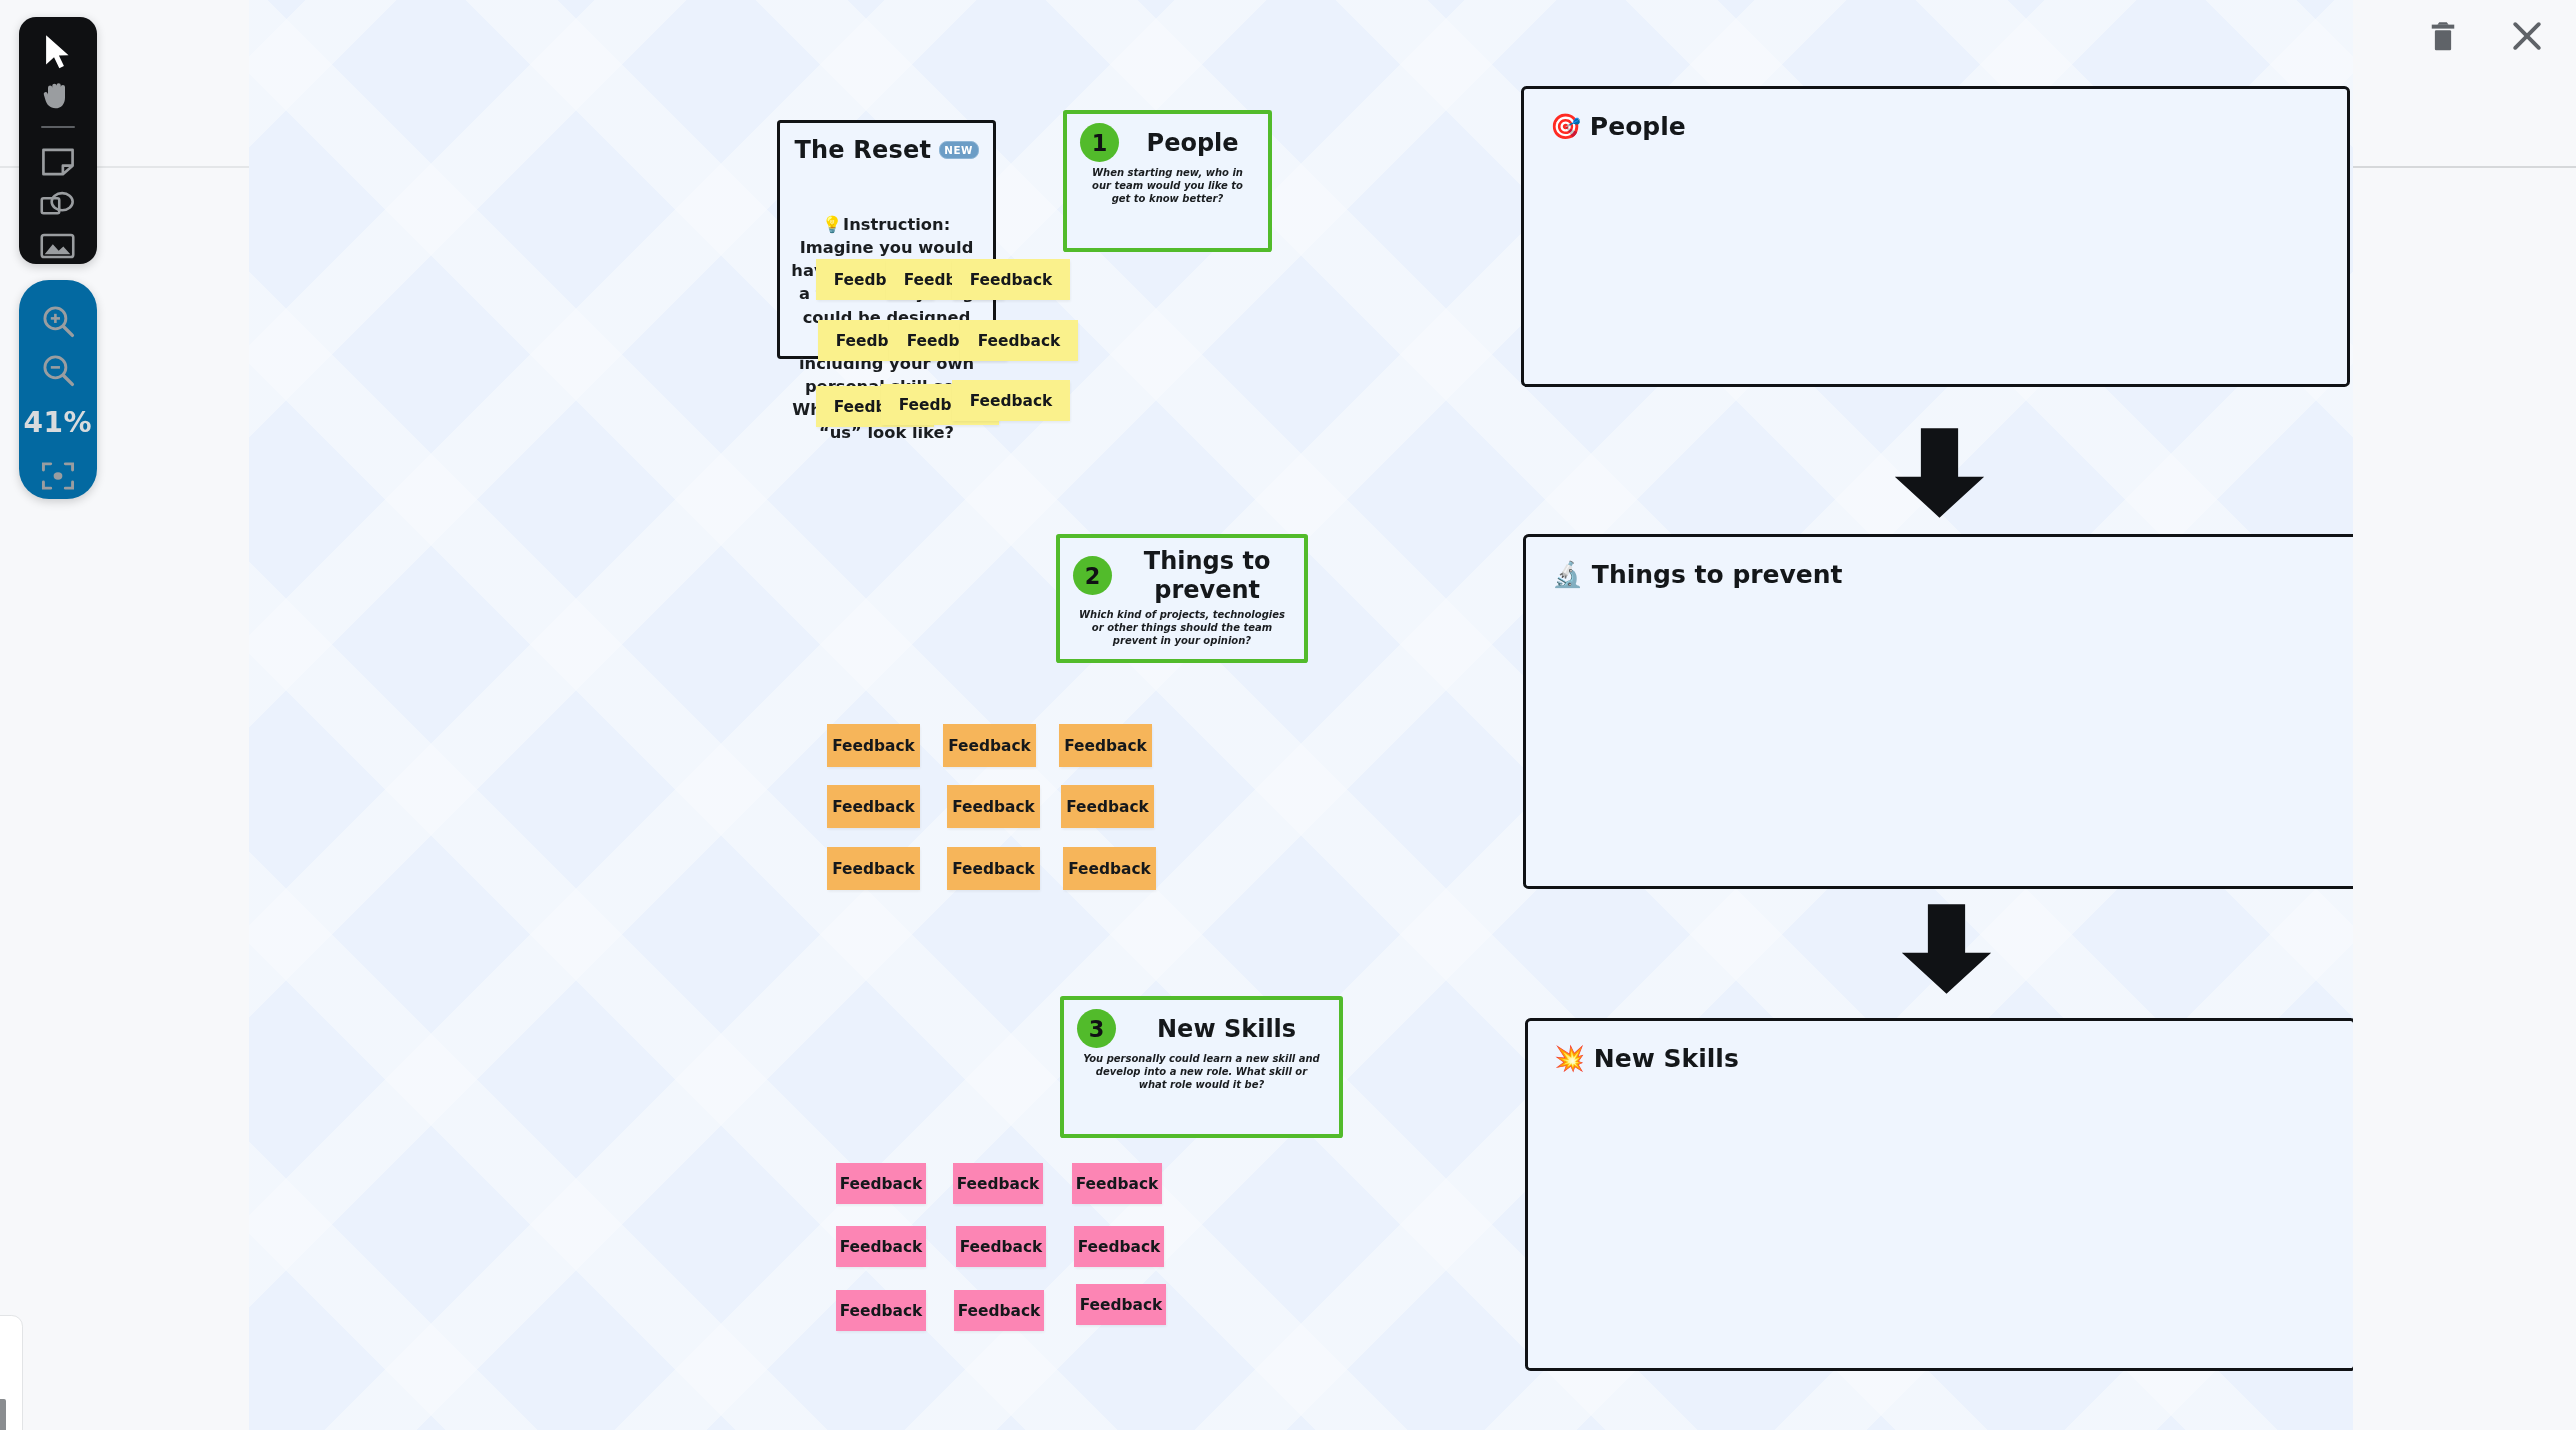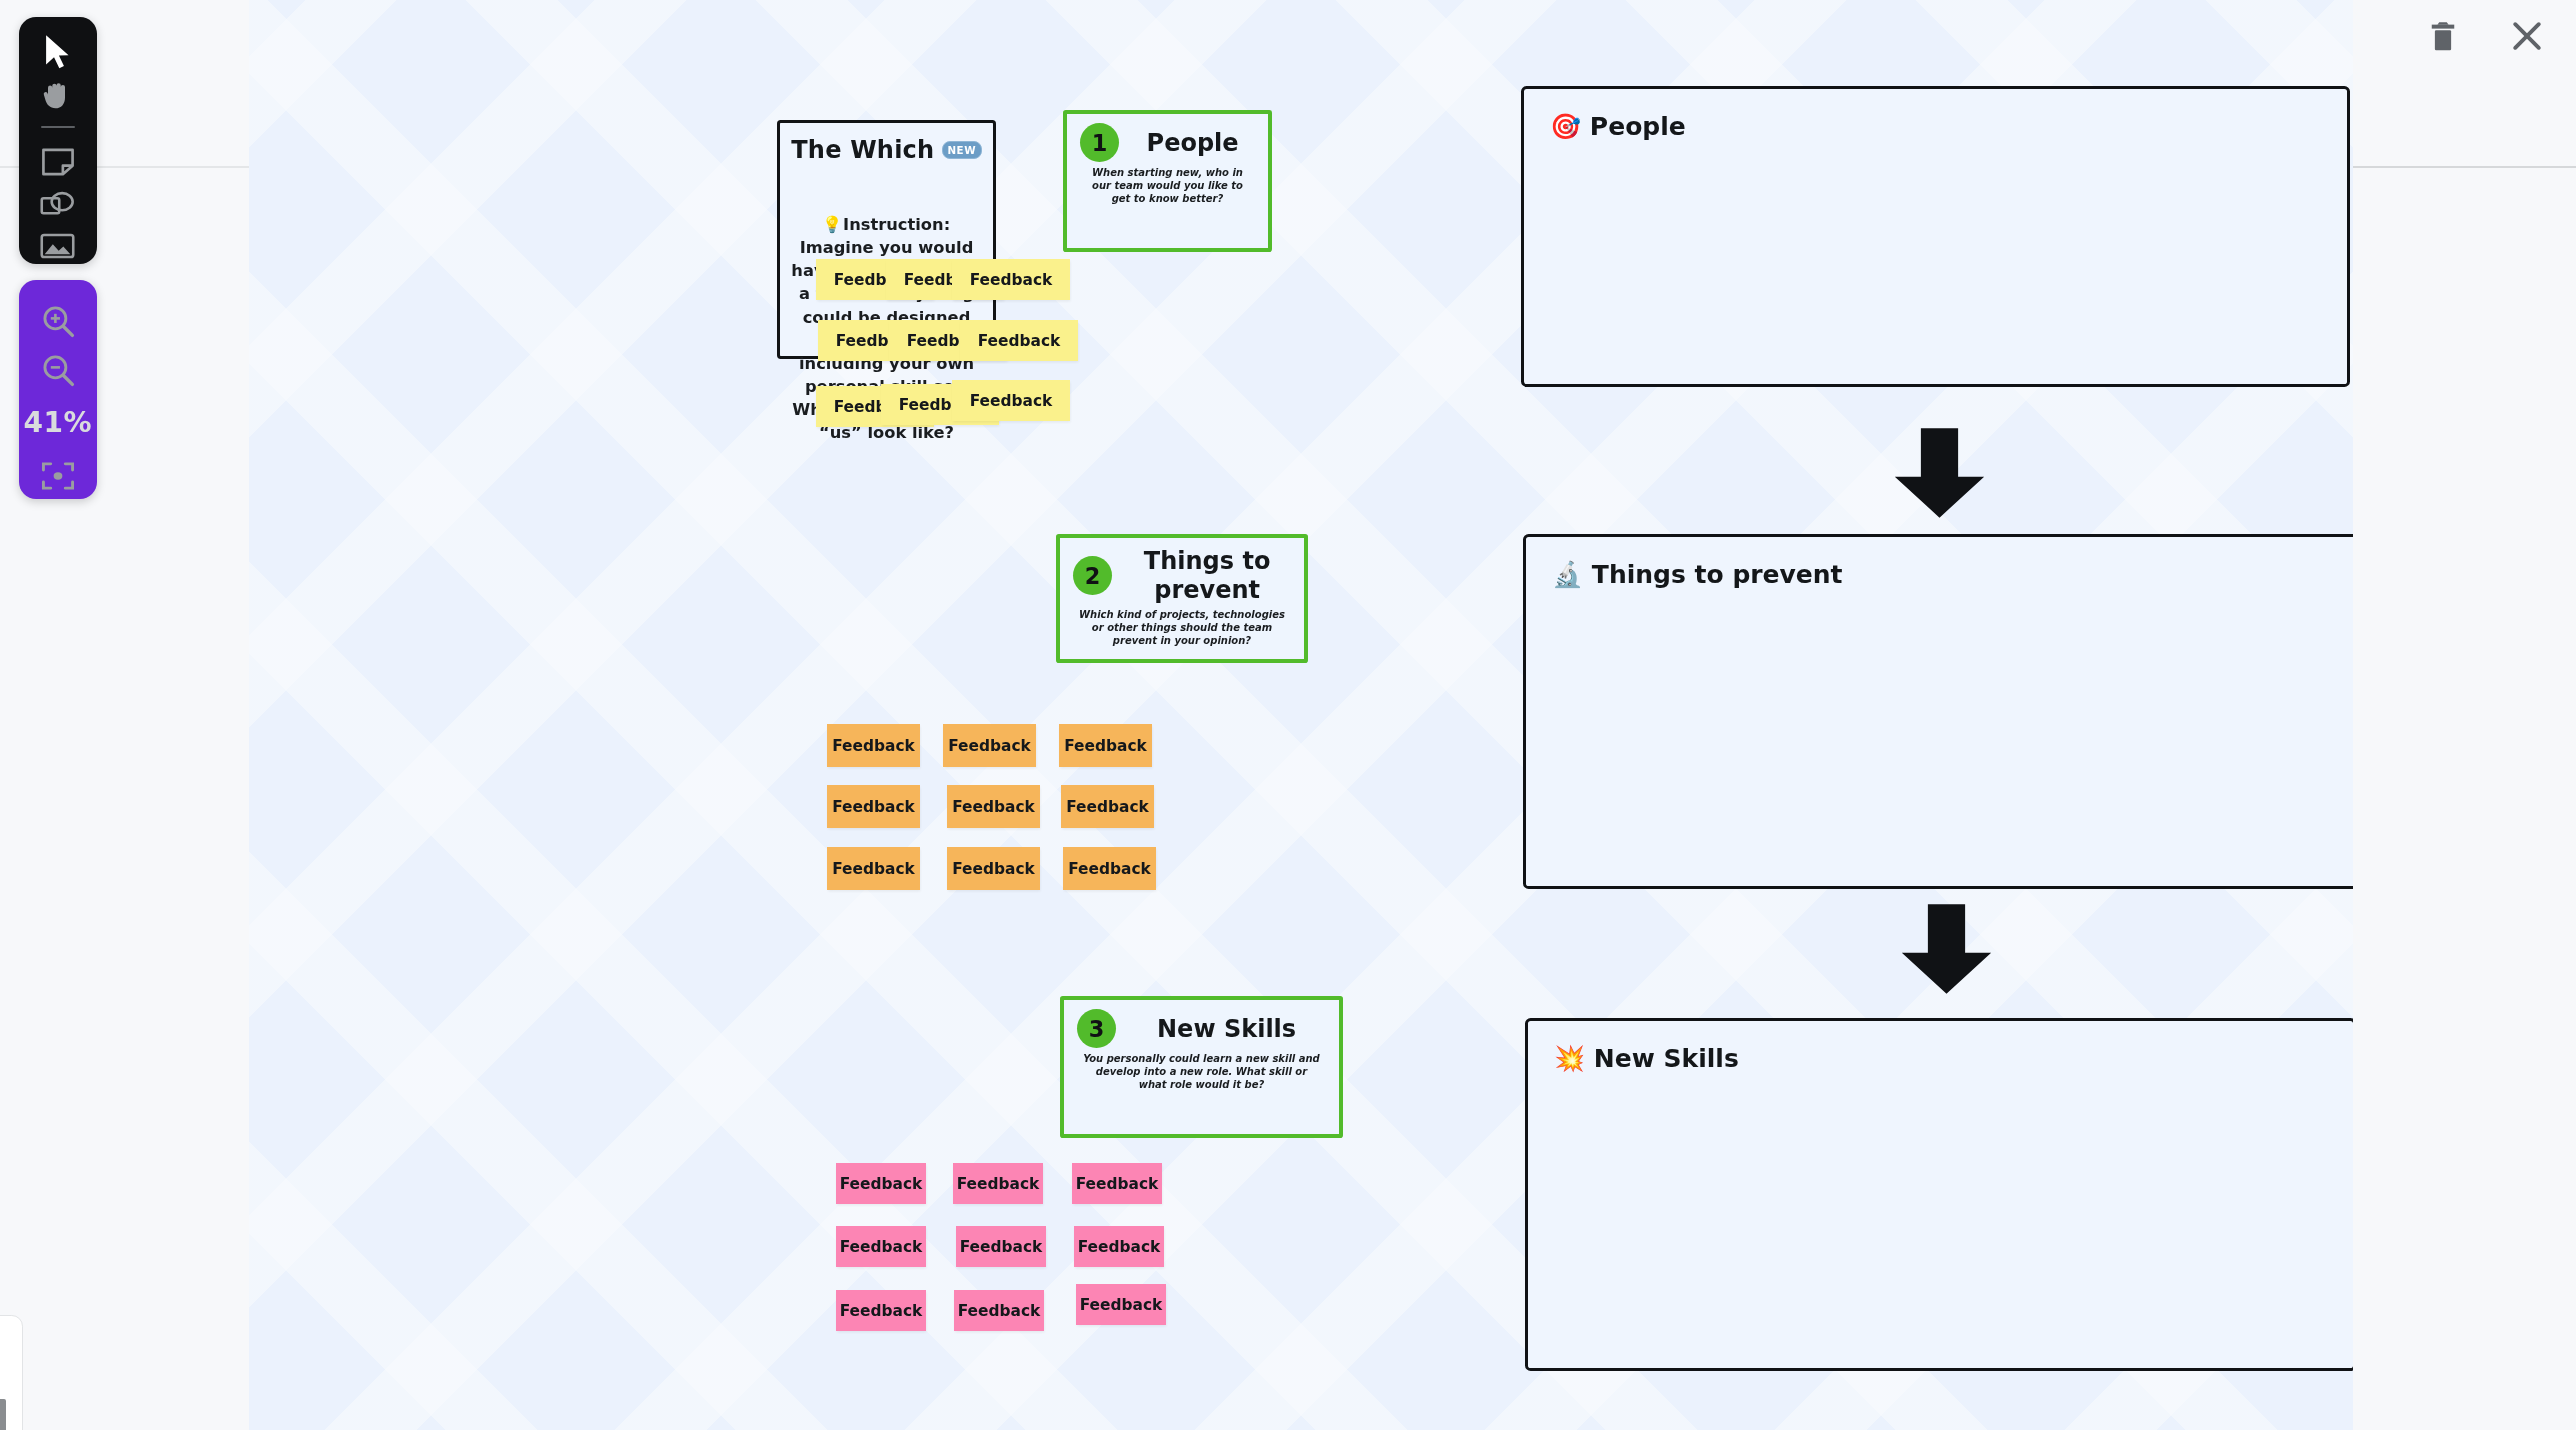--- a/index.html
+++ b/index.html
@@ -47,21 +47,21 @@
   
   .toolbar {
     position: absolute; left: 18.7px; top: 17px; width: 78px; height: 247px;
     background: #0f1012; border-radius: 17px;
     display: flex; flex-direction: column; align-items: center;
     padding-top: 17px; gap: 5.6px; z-index: 60;
     box-shadow: 0 2.8px 9.3px rgba(0,0,0,.18);
   }
   .toolbar2 {
     position: absolute; left: 18.7px; top: 280px; width: 78px; height: 219px;
-    background: #6d28d9; border-radius: 17px;
+    background: #0369a1; border-radius: 30px;
     display: flex; flex-direction: column; align-items: center;
     padding-top: 18.7px; gap: 3.7px; z-index: 60;
     box-shadow: 0 2.8px 9.3px rgba(0,0,0,.18);
   }
   .tool {
     width: 62px; height: 58px; display: flex; align-items: center; justify-content: center;
     border-radius: 9.3px; cursor: pointer;
   }
   .tool svg { display:block; }
   .tool-sep { width: 34px; height: 3.7px; background: #5c5f63; border-radius: 1.9px; margin: 7.5px 0 9.3px; }
@@ -157,21 +157,21 @@
 
 <div id="root">
 
   <div class="chrome-divider"></div>
   <div class="chrome-divider-right"></div>
 
   <div id="canvas">
 
     <div class="card-reset">
       <div class="title">
-        <span>The Which</span>
+        <span>The Reset</span>
         <span class="badge-new">NEW</span>
       </div>
       <div class="body">
         <span class="emoji">💡</span><span>Instruction: Imagine you would have a fresh start as a team. Everything could be designed differently, including your own personal skill set. What would the new “us” look like?</span>
       </div>
     </div>
 
     <div class="prompt" id="prompt-1">
       <div class="head">
         <div class="num">1</div>

